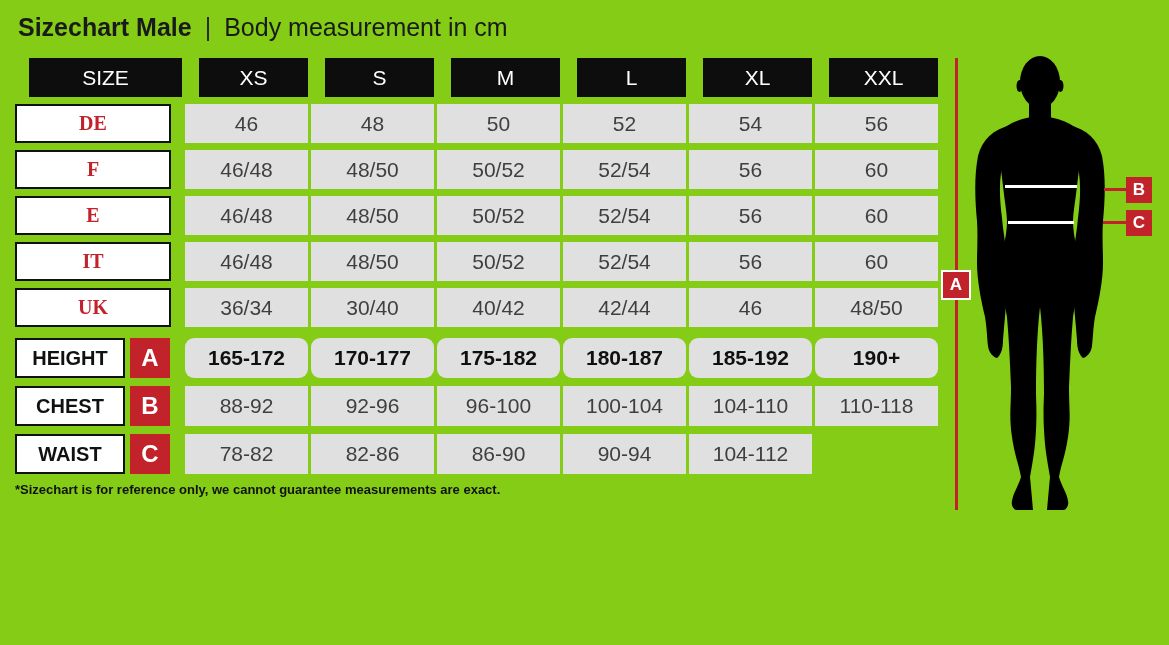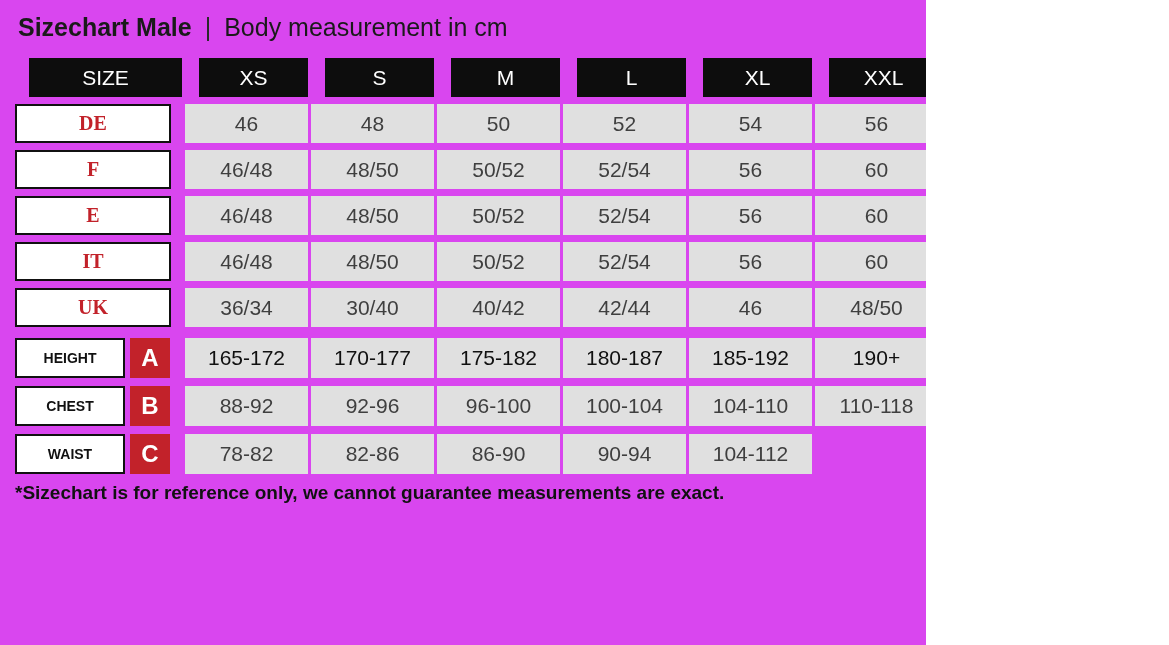--- a/index.html
+++ b/index.html
@@ -1,43 +1,43 @@
 <!DOCTYPE html>
 <html style="--red: #c2222a; --black: #0d0d0d; --gray: #e0e0e0;"><head>
 <meta charset="utf-8">
 <style>
   html,body{margin:0;padding:0;}
   body{font-family:"Liberation Sans", sans-serif; background:#fff;}
-  #canvas{position:relative; width:926px; height:645px; background:#d946ef; overflow:hidden;}
+  #canvas{position:relative; width:1169px; height:645px; background:#84cc16; overflow:hidden;}
 
   
   #title{position:absolute; left:18px; top:13px; font-size:25px; color:#1a1a1a; white-space:nowrap;}
   #title .main{font-weight:bold;}
   #title .sep{margin:0 13px; font-weight:400; color:#2a2a2a;}
   #title .sub{font-weight:400;}
 
   
   #table{position:absolute; left:15px; top:58px; width:923px;}
   .row{display:grid; grid-template-columns:167px repeat(6,1fr); column-gap:3px; height:39px; margin-bottom:7px;}
   .mrow{height:40px; margin-bottom:8px;}
   #measure-rows{margin-top:11px;}
   .labelwrap{display:flex; align-items:stretch;}
   .cell{display:flex; align-items:center; justify-content:center; background:var(--gray); color:#3f3f3f; font-size:21px;}
   .head{background:var(--black); color:#fff; font-size:21px;margin-left:14px;}
   .sizehead{width:156px;}
   .label-box{box-sizing:border-box; width:156px; border:2.5px solid #111; background:#fff;
              display:flex; align-items:center; justify-content:center; font-weight:bold;}
   .red-label{color:var(--red); font-size:20px;font-family:Liberation Serif, serif;}
-  .black-label{width:110px; color:#111; font-size:14px;}
+  .black-label{width:110px; color:#111; font-size:20px;}
   .badge{width:40px; margin-left:5px; background:var(--red); color:#fff; font-weight:bold;
          font-size:24px; display:flex; align-items:center; justify-content:center;}
-  .boldcell{font-weight:normal; color:#101010;}
-
-  
-  #footnote{margin-top:3px; font-size:19px; font-weight:bold; color:#111;}
+  .boldcell{font-weight:bold; color:#101010;border-radius:9px;}
+
+  
+  #footnote{margin-top:3px; font-size:13px; font-weight:bold; color:#111;}
 
   
   #vline{position:absolute; left:955px; top:58px; width:3px; height:452px; background:var(--red);}
   .figbadge{position:absolute; background:var(--red); color:#fff; font-weight:bold; font-size:17px;
             display:flex; align-items:center; justify-content:center;}
   #badge-a{left:941px; top:270px; width:30px; height:30px; border:2px solid #fff; box-sizing:border-box;}
   #badge-b{left:1126px; top:177px; width:26px; height:26px;}
   #badge-c{left:1126px; top:210px; width:26px; height:26px;}
   .connector{position:absolute; height:3px; background:var(--red);}
   #bline{left:1104px; top:188px; width:24px;}

